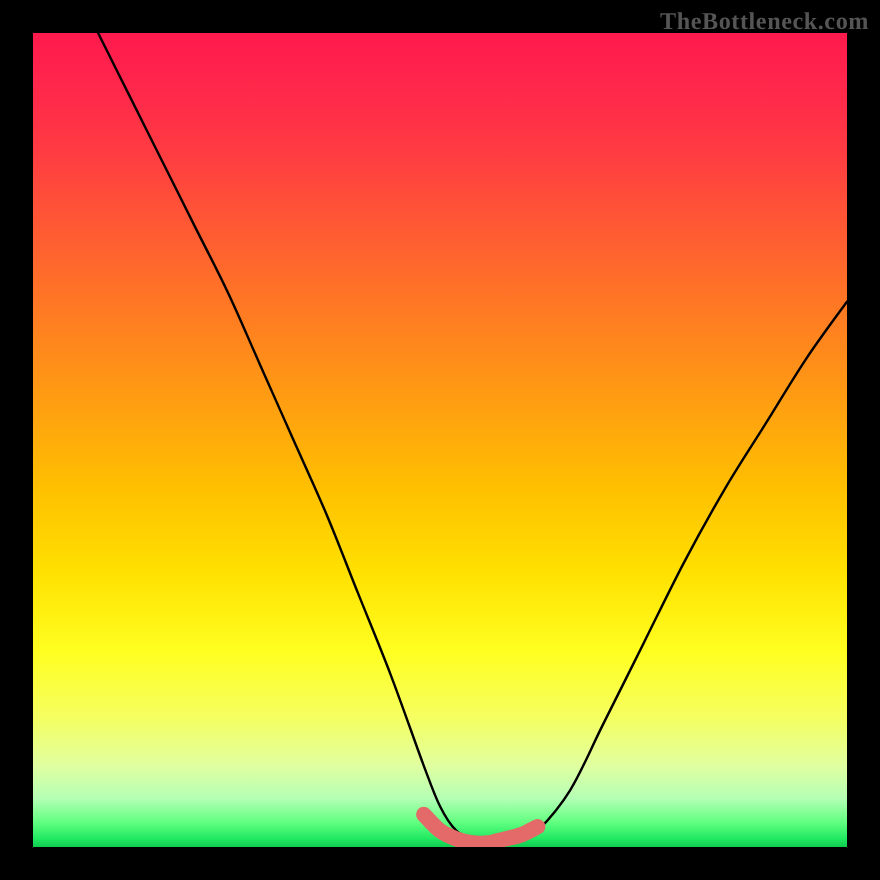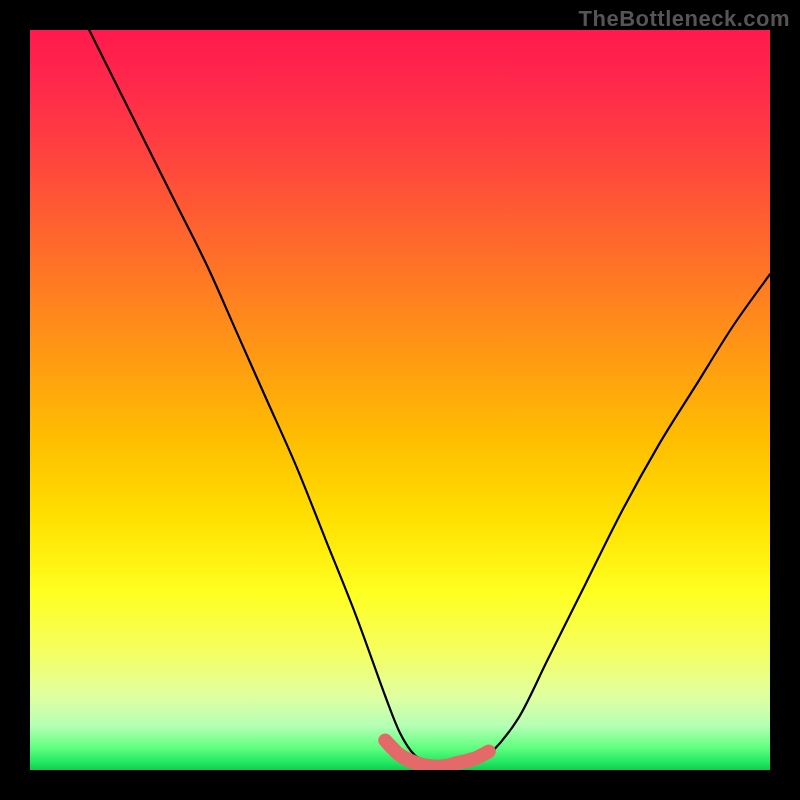--- a/index.html
+++ b/index.html
@@ -8,20 +8,21 @@
     width: 800px;
     height: 800px;
     background: #000;
     font-family: Arial, Helvetica, sans-serif;
   }
   .frame {
     position: relative;
     width: 800px;
     height: 800px;
     background: #000;
+    font-family: Liberation Serif, serif;
   }
   .watermark {
     position: absolute;
     top: 6px;
     right: 10px;
     color: #555;
     font-size: 22px;
     font-weight: 600;
     letter-spacing: 0.5px;
     z-index: 20;

